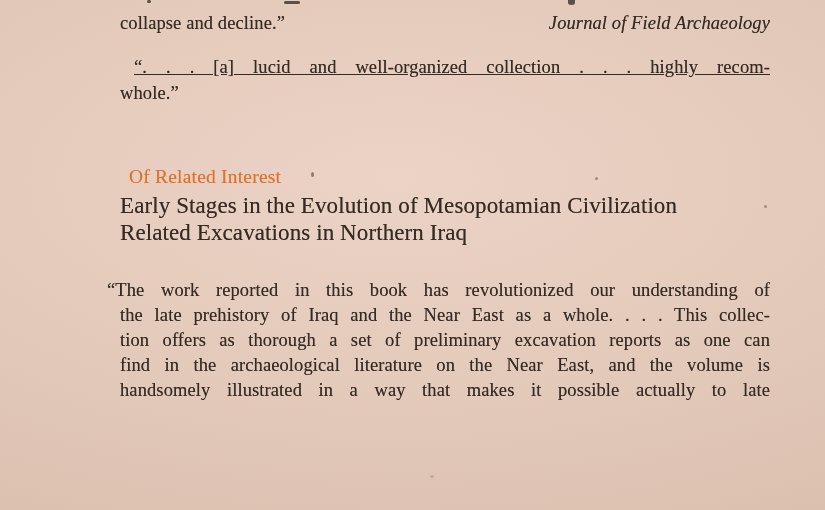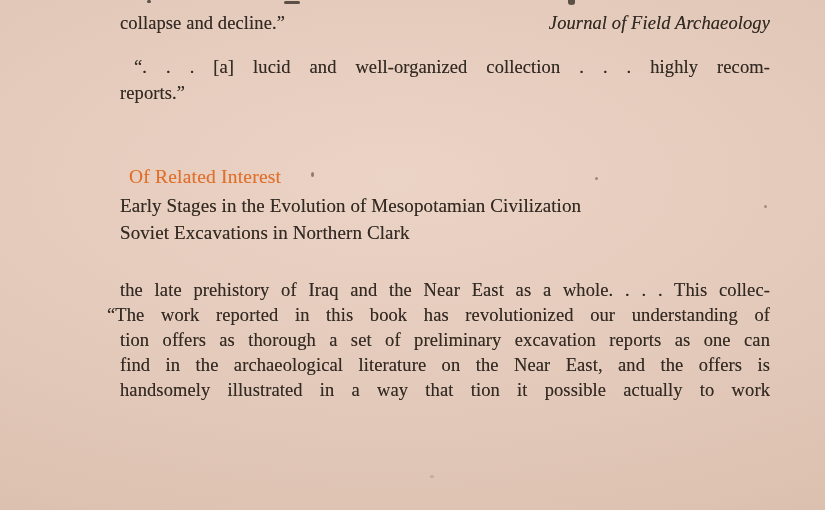--- a/index.html
+++ b/index.html
@@ -46,37 +46,37 @@
   .just {
     text-align: justify;
     text-align-last: justify;
     text-justify: inter-word;
     white-space: normal;
   }
   .italic { font-style: italic; }
 
   .review-top { top: -5px; line-height: 24px; }
   .review-second { top: 38px; line-height: 26px; }
-  .review-second .indented { padding-left: 14px; }
+  .review-second .indented { padding-left: 14px; text-decoration: underline; }
 
   .related-heading {
     position: absolute;
     top: 141px;
     left: 0;
     margin: 9px;
     font-size: 19.5px;
     font-weight: normal;
     color: #e0702c;
     letter-spacing: 0.2px;
     text-shadow: 0 0 0.5px rgba(224, 112, 44, 0.5);
   }
 
   .titles {
     top: 176px;
-    font-size: 19px;
+    font-size: 23px;
     line-height: 27px;
     letter-spacing: 0.1px;
     text-shadow: 0 0 0.6px rgba(51, 42, 35, 0.55);
   }
 
   .review-main { top: 262px; }
   .review-main .hang { text-indent: -13px; }
 
   
   .frag {
@@ -119,33 +119,33 @@
     <section class="blurb-text review-top">
       <div class="flexline">
         <span>collapse and decline.”</span>
         <span class="italic">Journal of Field Archaeology</span>
       </div>
     </section>
 
     <section class="blurb-text review-second">
       <div class="just indented">“.&nbsp;.&nbsp;. [a] lucid and well-organized collection .&nbsp;.&nbsp;. highly recom-</div>
       <div class="flexline">
-        <span>reports.”</span>
+        <span>whole.”</span>
       </div>
     </section>
 
     <h2 class="related-heading">Of Related Interest</h2>
 
     <section class="titles">
       <div>Early Stages in the Evolution of Mesopotamian Civilization</div>
-      <div>Soviet Excavations in Northern Clark</div>
+      <div>Related Excavations in Northern Iraq</div>
     </section>
 
     <section class="blurb-text review-main">
+      <div class="just hang">“The work reported in this book has revolutionized our understanding of</div>
       <div class="just">the late prehistory of Iraq and the Near East as a whole.&nbsp;.&nbsp;.&nbsp;. This collec-</div>
-      <div class="just hang">“The work reported in this book has revolutionized our understanding of</div>
       <div class="just">tion offers as thorough a set of preliminary excavation reports as one can</div>
-      <div class="just">find in the archaeological literature on the Near East, and the offers is</div>
-      <div class="just">handsomely illustrated in a way that tion it possible actually to work</div>
+      <div class="just">find in the archaeological literature on the Near East, and the volume is</div>
+      <div class="just">handsomely illustrated in a way that makes it possible actually to late</div>
     </section>
 
   </div>
 </div>
 
 </body></html>

